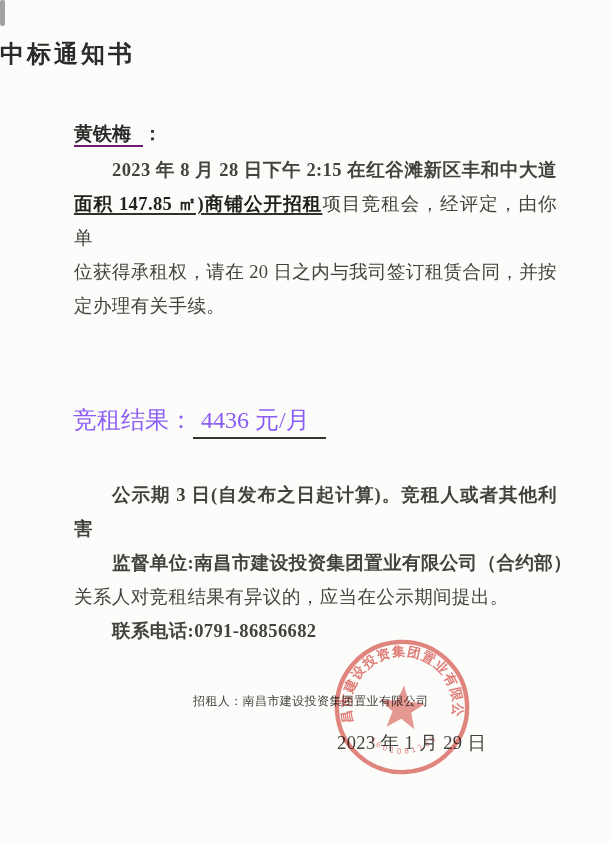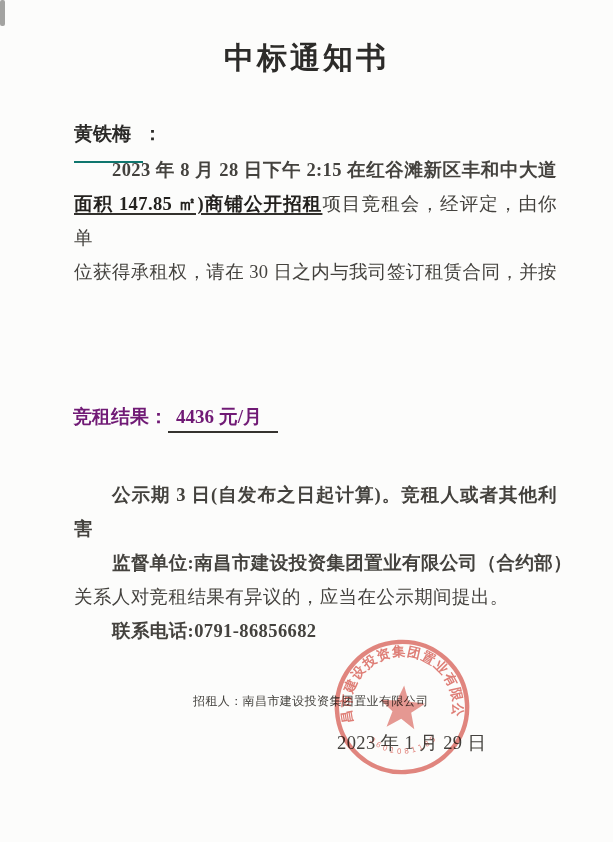--- a/index.html
+++ b/index.html
@@ -12,52 +12,52 @@
     font-family:"Liberation Serif","DejaVu Serif",serif;
     color:var(--ink);
     overflow:hidden;
   }
   .scan-smudge {
     position:absolute; left:0; top:9; width:5px; height:26px;
     background:#5a5a58; opacity:.55; border-radius:2px;
   }
   .title {
     position:absolute; top:38px; left:0; width:100%;
-    text-align:center;
-    font-size:30px; font-weight:bold; letter-spacing:3px;
+    text-align:left;
+    font-size:24px; font-weight:bold; letter-spacing:3px;
     color:#2c2b29;
   }
   .salutation {
     position:absolute; left:74px; top:121px;
     font-size:19px; font-weight:bold; color:#2c2b29;
   }
   .sal-name {
-    border-bottom:2px solid #0f766e;
-    padding-right:12px; padding-bottom:17px;
+    border-bottom:2px solid #701a75;
+    padding-right:12px; padding-bottom:1px;
   }
   .para {
     position:absolute; left:74px; width:483px;
     font-size:18.5px; line-height:34px;
     letter-spacing:.4px;
   }
   .para1 { top:153px; }
   .para2 { top:478px; }
   .line { white-space:nowrap; }
   .line.just { text-align:justify; text-align-last:justify; text-justify:inter-character; white-space:normal; }
   .line.indent { text-indent:38px;font-weight:bold; }
   .em {
     font-weight:bold; color:var(--ink-bold);
     text-decoration:underline;
     text-decoration-color:#33312d;
     text-decoration-thickness:1.8px;
     text-underline-offset:3px;
   }
   .result {
     position:absolute; left:73px; top:404px;
-    font-size:19px; font-weight:bold; color:#701a75;
+    font-size:24px; font-weight:normal; color:#8b5cf6;
   }
   .res-value {
     display:inline-block;
     border-bottom:2px solid #35332f;
     padding:0 16px 1px 8px;
   }
   .sig-issuer {
     position:absolute; left:193px; top:693px;
     font-size:12px; letter-spacing:.4px;
   }
@@ -92,21 +92,22 @@
 
 <div class="scan-smudge"></div>
 
 <h1 class="title">中标通知书</h1>
 
 <div class="salutation"><span class="sal-name">黄铁梅</span><span>：</span></div>
 
 <div class="para para1">
     <div class="line indent just"><span>2023 年 8 月 28 日下午 2:15 在红谷滩新区丰和中大道</span></div>
     <div class="line just"><span class="em">面积 147.85 ㎡)商铺公开招租</span><span>项目竞租会，经评定，由你单</span></div>
-    <div class="line just"><span>位获得承租权，请在 30 日之内与我司签订租赁合同，并按</span></div>
+    <div class="line just"><span>位获得承租权，请在 20 日之内与我司签订租赁合同，并按</span></div>
+    <div class="line"><span>定办理有关手续。</span></div>
   </div>
 
 <div class="result"><span class="res-label">竞租结果：</span><span class="res-value">4436 元/月</span></div>
 
 <div class="para para2">
     <div class="line indent just"><span>公示期 3 日(自发布之日起计算)。竞租人或者其他利害</span></div>
     <div class="line indent"><span>监督单位:南昌市建设投资集团置业有限公司（合约部）</span></div>
     <div class="line"><span>关系人对竞租结果有异议的，应当在公示期间提出。</span></div>
     <div class="line indent"><span>联系电话:0791-86856682</span></div>
   </div>

